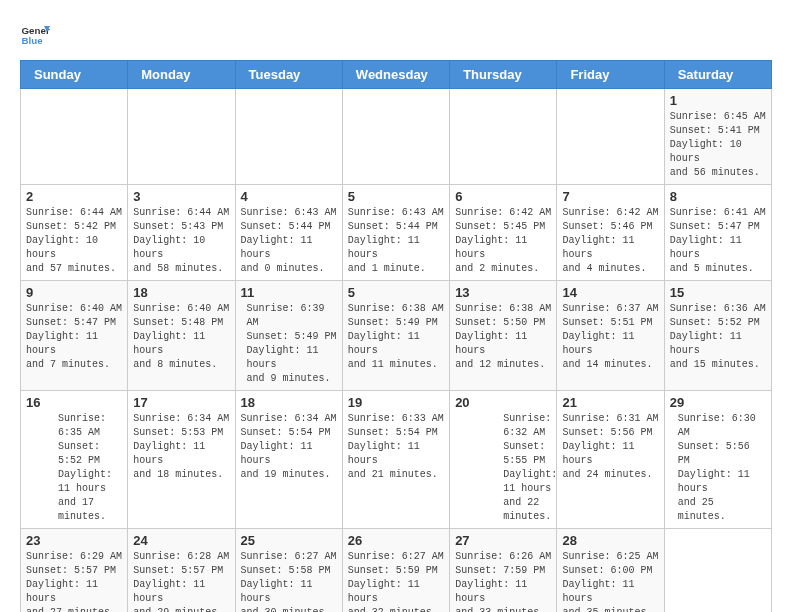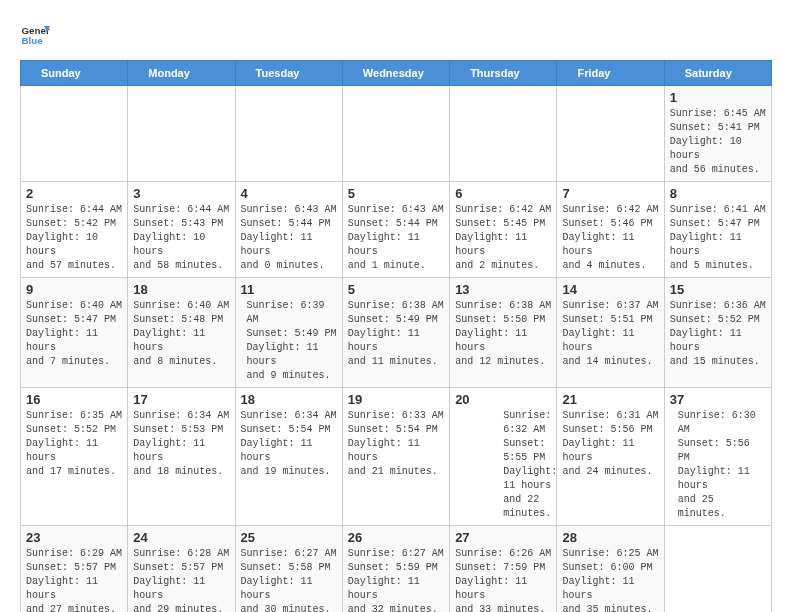--- a/index.html
+++ b/index.html
@@ -38,23 +38,23 @@
       color: #555;
     }
     table {
       width: 100%;
       border-collapse: collapse;
       table-layout: fixed;
     }
     thead tr th {
       background-color: #4a90d9;
       color: #fff;
-      font-size: 11px;
+      font-size: 13px;
       font-weight: bold;
-      padding: 6px 20px;
+      padding: 6px 13px;
       text-align: left;
       border: 1px solid #3a80c9;
     }
     tbody tr td {
       border: 1px solid #ccc;
       vertical-align: top;
       padding: 4px 5px;
       font-size: 10.5px;
       color: #333;
       height: 90px;
@@ -223,21 +223,21 @@
           <span class="day-number">15</span>
           <div class="day-info" style="white-space: pre-line;">Sunrise: 6:36 AM
 Sunset: 5:52 PM
 Daylight: 11 hours
 and 15 minutes.</div>
         </td>
       </tr>
       <tr>
         <td>
           <span class="day-number">16</span>
-          <div class="day-info" style="white-space: pre-line;">Sunrise: 6:35 AM
+          <div class="day-info" style="white-space: pre-line; margin-left: 32px;">Sunrise: 6:35 AM
 Sunset: 5:52 PM
 Daylight: 11 hours
 and 17 minutes.</div>
         </td>
         <td>
           <span class="day-number">17</span>
           <div class="day-info" style="white-space: pre-line;">Sunrise: 6:34 AM
 Sunset: 5:53 PM
 Daylight: 11 hours
 and 18 minutes.</div>
@@ -264,21 +264,21 @@
 and 22 minutes.</div>
         </td>
         <td>
           <span class="day-number">21</span>
           <div class="day-info" style="white-space: pre-line;">Sunrise: 6:31 AM
 Sunset: 5:56 PM
 Daylight: 11 hours
 and 24 minutes.</div>
         </td>
         <td>
-          <span class="day-number">37</span>
+          <span class="day-number">29</span>
           <div class="day-info" style="white-space: pre-line; margin-left: 8px;">Sunrise: 6:30 AM
 Sunset: 5:56 PM
 Daylight: 11 hours
 and 25 minutes.</div>
         </td>
       </tr>
       <tr>
         <td>
           <span class="day-number">23</span>
           <div class="day-info" style="white-space: pre-line;">Sunrise: 6:29 AM

